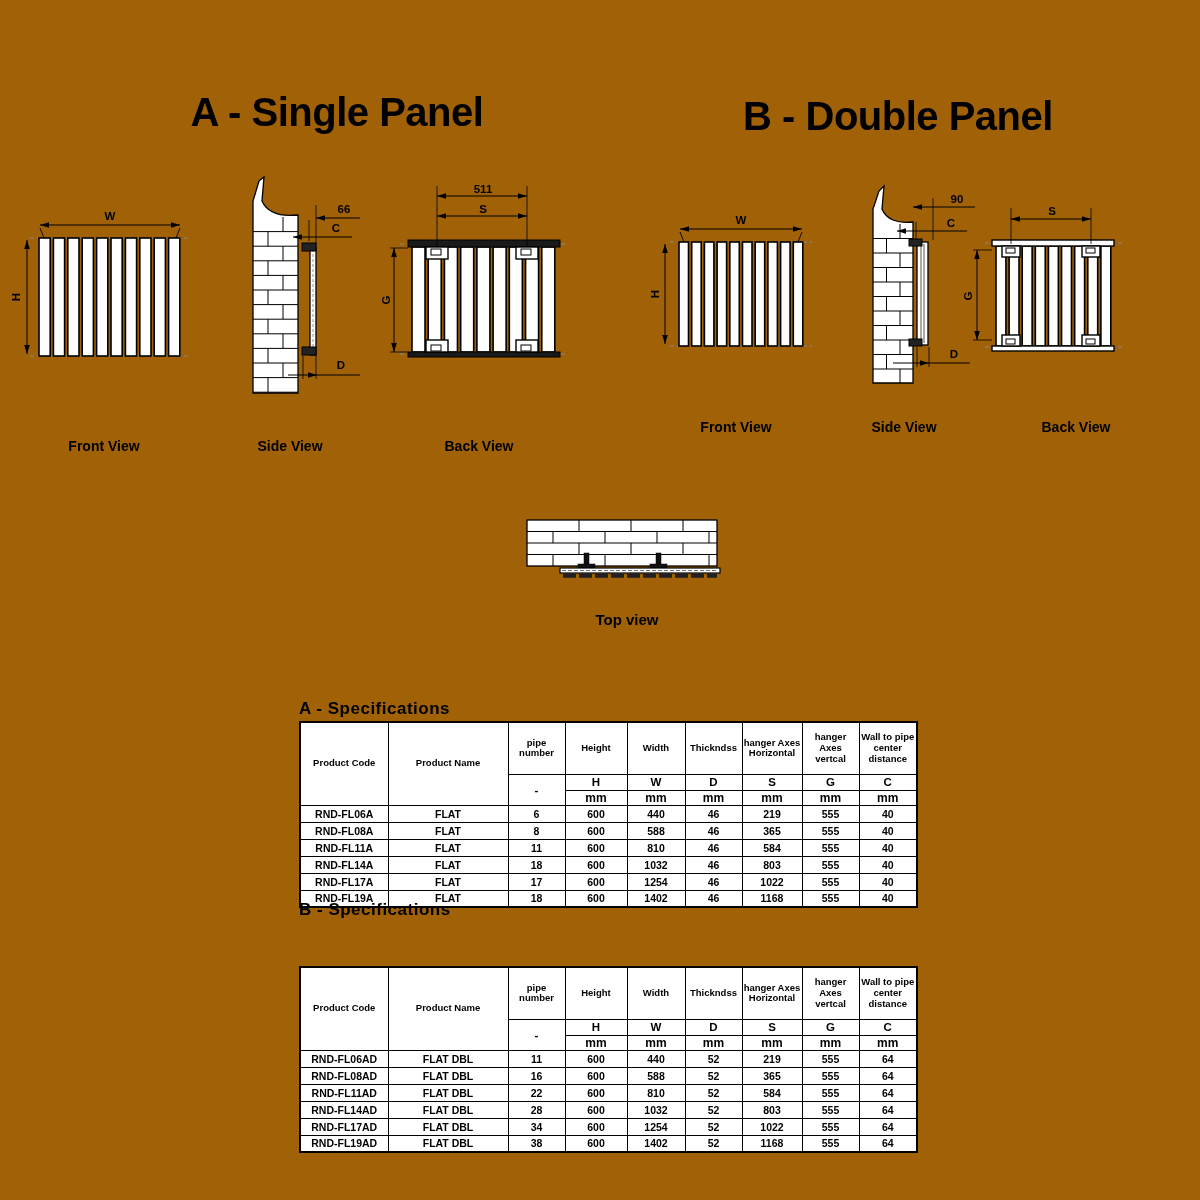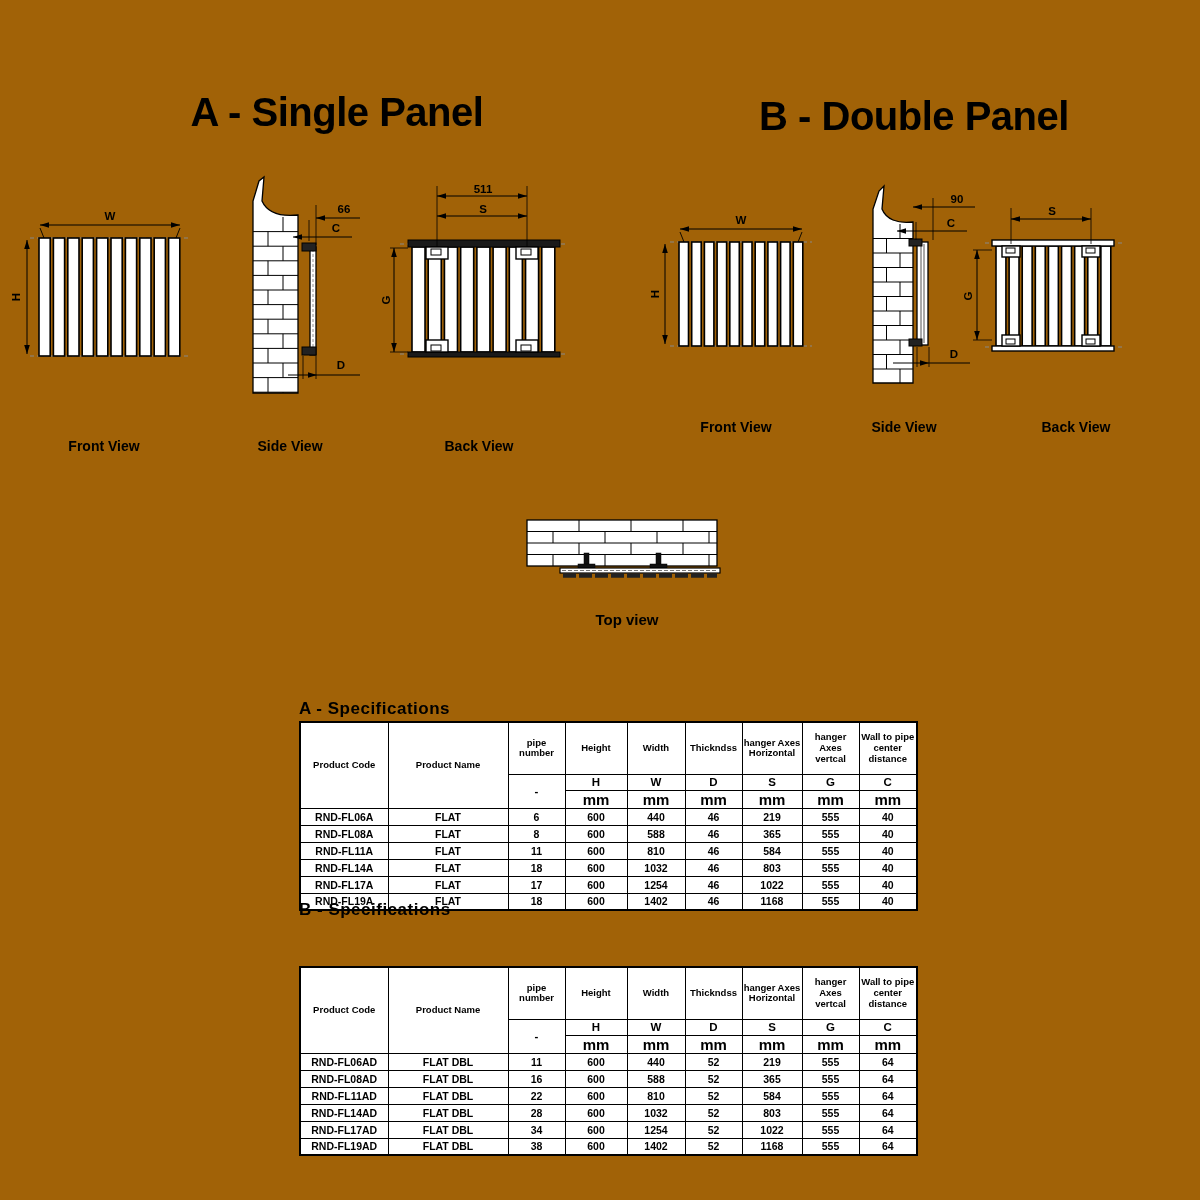--- a/index.html
+++ b/index.html
@@ -8,35 +8,35 @@
   .title{position:absolute;font-weight:bold;font-size:40px;letter-spacing:-0.5px;
          text-align:center;white-space:nowrap;}
   .spec-title{position:absolute;left:299px;width:617px;text-align:left;
               font-weight:bold;font-size:17px;letter-spacing:0.5px;}
   .spec-host{position:absolute;left:299px;}
   table.spec{border-collapse:collapse;table-layout:fixed;background:#fff;border:2px solid #000;}
   table.spec td{border:1.5px solid #000;text-align:center;vertical-align:middle;
                 padding:0 1px;font-weight:bold;overflow:hidden;}
   .hname{font-size:9.5px;line-height:1.12;margin-left:20px;}
   .hsym{font-size:11.5px;}
-  .hunit{font-size:15px;}
+  .hunit{font-size:12px;}
   .cdata{font-size:10.5px;}
   .r-name{height:52px;}.r-sym{height:16px;}.r-unit{height:15px;}.r-data{height:17px;padding-left:20px;}
   svg text{font-family:"Liberation Sans", sans-serif;font-weight:bold;fill:#000;text-anchor:middle;}
   text.dim{font-size:11.5px;}
   text.viewlabel{font-size:14px;}
   text.toplabel{font-size:15px;}
 </style>
 </head>
 <body>
 
 <div id="sheet">
 
   <div class="title" style="left:97px;top:90px;width:480px;">A - Single Panel</div>
-  <div class="title" style="left:674px;top:94px;width:480px;">B - Double Panel</div>
+  <div class="title" style="left:658px;top:94px;width:480px;">B - Double Panel</div>
 
   <svg id="diagram" viewBox="0 150 1200 500" width="1200" height="500" style="position:absolute;left:0;top:150px;">
 
     <g id="gAFront">
         <line x1="30" y1="238" x2="190" y2="238" stroke="#888" stroke-width="1" fill="none" stroke-dasharray="4 3"></line>
         <line x1="30" y1="356" x2="190" y2="356" stroke="#888" stroke-width="1" fill="none" stroke-dasharray="4 3"></line>
         <rect x="39" y="238" width="11.2" height="118" fill="#fff" stroke="#000" stroke-width="1.6"></rect>
         <rect x="53.4" y="238" width="11.2" height="118" fill="#fff" stroke="#000" stroke-width="1.6"></rect>
         <rect x="67.8" y="238" width="11.2" height="118" fill="#fff" stroke="#000" stroke-width="1.6"></rect>
         <rect x="82.2" y="238" width="11.2" height="118" fill="#fff" stroke="#000" stroke-width="1.6"></rect>

